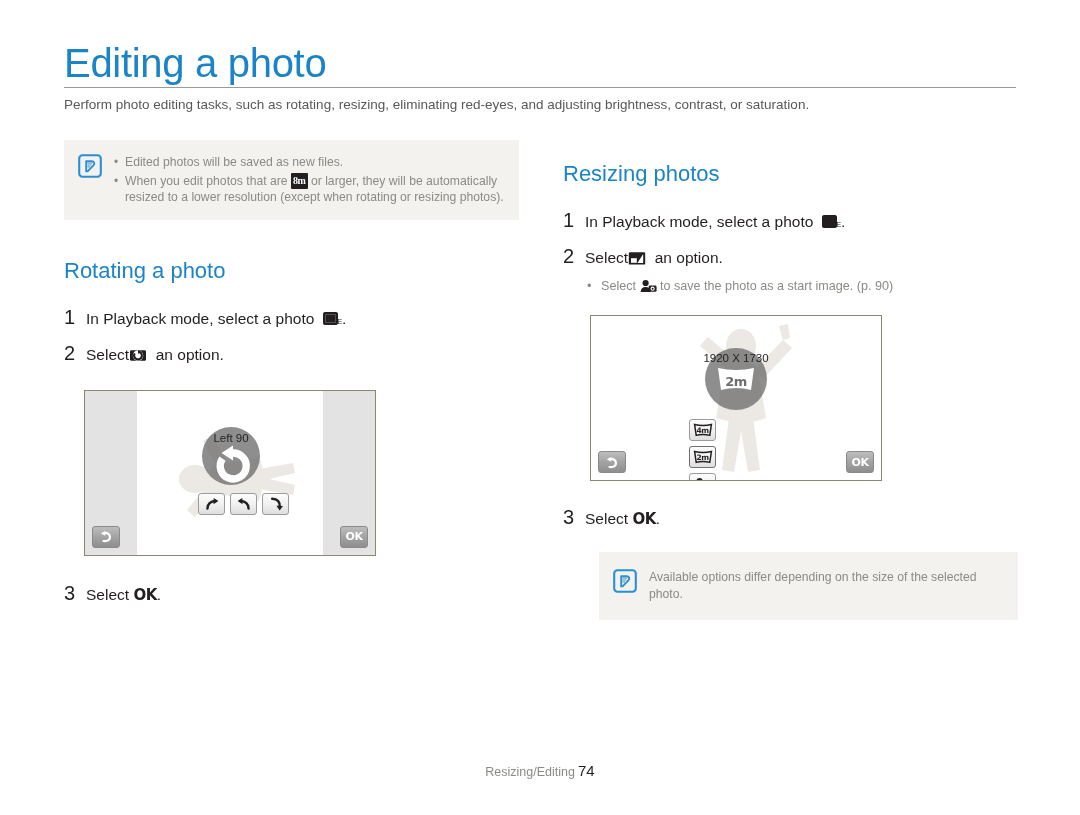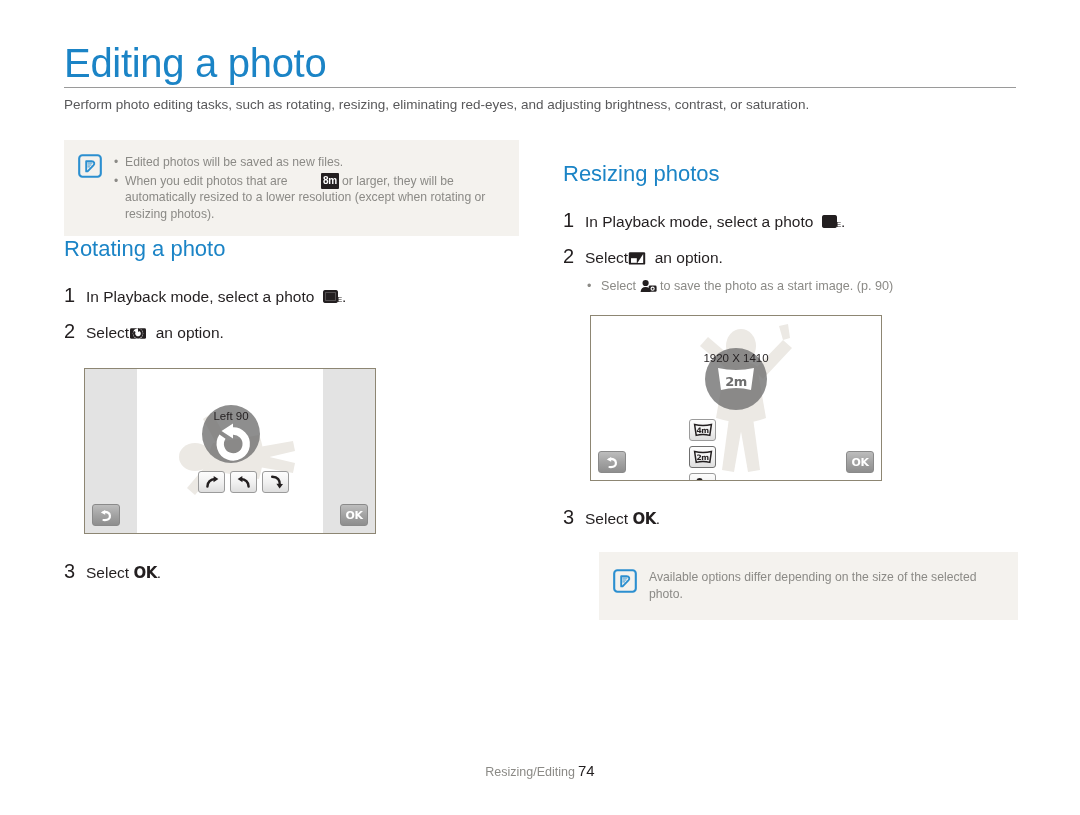--- a/index.html
+++ b/index.html
@@ -199,26 +199,25 @@
     color: #ffffff;
     font-family: "DejaVu Sans", sans-serif;
     font-weight: 700;
     font-size: 11px;
     letter-spacing: -0.5px;
   }
   .size-chip {
     display: inline-flex;
     align-items: center;
     justify-content: center;
-    font-family: Liberation Sans, sans-serif;
+    font-family: Liberation Serif, serif;
     font-weight: 700;
     font-size: 8.5px;
     color: #231f20;
     letter-spacing: -0.4px;
-    margin-left: 30px;
   }
 
   
   .footer {
     position: absolute;
     left: 0; right: 0; top: 762px;
     text-align: center;
     color: #8b8a86;
     font-size: 12.5px;
   }
@@ -253,21 +252,21 @@
           <span class="note-bullet">•</span>
           <span class="note-text"><span>Edited photos will be saved as new files.</span></span>
         </div>
         <div class="note-line">
           <span class="note-bullet">•</span>
           <span class="note-text"><span>When you edit photos that are </span><span class="size-chip" style="font-size:10px;background:#231f20;color:#fff;padding:0 2px;border-radius:1px;vertical-align:1px;">8m</span><span> or larger, they will be automatically resized to a lower resolution (except when rotating or resizing photos).</span></span>
         </div>
       </div>
     </div>
 
-    <div class="section-h" style="">Rotating a photo</div>
+    <div class="section-h" style="margin-top:38px;">Rotating a photo</div>
 
     <div class="step" style="margin-top:22px;">
       <span class="step-num">1</span>
       <span class="step-text"><span>In Playback mode, select a photo</span>&nbsp;&nbsp;<span class="iico"><svg width="19" height="15" viewBox="0 0 19 15">
               <rect x="0.5" y="0.5" width="14" height="12" rx="1.2" fill="#231f20" stroke="#231f20"></rect>
               <rect x="2.4" y="2.4" width="10.2" height="8.2" fill="#f2f2f2"></rect>
               <rect x="2.4" y="2.4" width="10.2" height="8.2" fill="#231f20"></rect>
               <text x="14.3" y="12.2" font-family="Liberation Sans" font-size="7.5" fill="#231f20">E</text>
             </svg></span><span>.</span></span>
     </div>
@@ -394,21 +393,21 @@
           </g>
         </svg>
       </div>
 
       <div class="circle-badge" style="left:114px; top:32px; width:62px; height:62px;">
         <svg width="62" height="62" viewBox="0 0 62 62" style="position:absolute;left:0;top:0;">
           <path d="M13 20 q18 4 36 0 l-3 22 q-15 -4 -30 0 Z" fill="#ffffff"></path>
         </svg>
         <span style="position:absolute;left:0;top:26px;width:62px;text-align:center;font-family:'DejaVu Sans',sans-serif;font-weight:700;font-size:13px;color:#6e6e6e;letter-spacing:-0.5px;">2m</span>
       </div>
-      <div class="badge-label" style="left:95px; top:36px; width:100px;">1920 X 1410</div>
+      <div class="badge-label" style="left:95px; top:36px; width:100px;">1920 X 1730</div>
 
       <div class="btn-row" style="left:98px; top:103px;flex-direction:column;">
         <div class="opt-btn">
           <svg width="20" height="14" viewBox="0 0 20 14">
               <path d="M1.6 1.6 q8.4 2 16.8 0 l-1.6 10.8 q-7 -2 -13.6 0 Z" fill="none" stroke="#231f20" stroke-width="1.5"></path>
             </svg>
           <span style="position:absolute;font-family:'DejaVu Sans',sans-serif;font-weight:700;font-size:7.5px;color:#231f20;letter-spacing:-0.4px;">4m</span>
         </div>
         <div class="opt-btn" style="border-color:#6f6f6f;">
           <svg width="20" height="14" viewBox="0 0 20 14">

